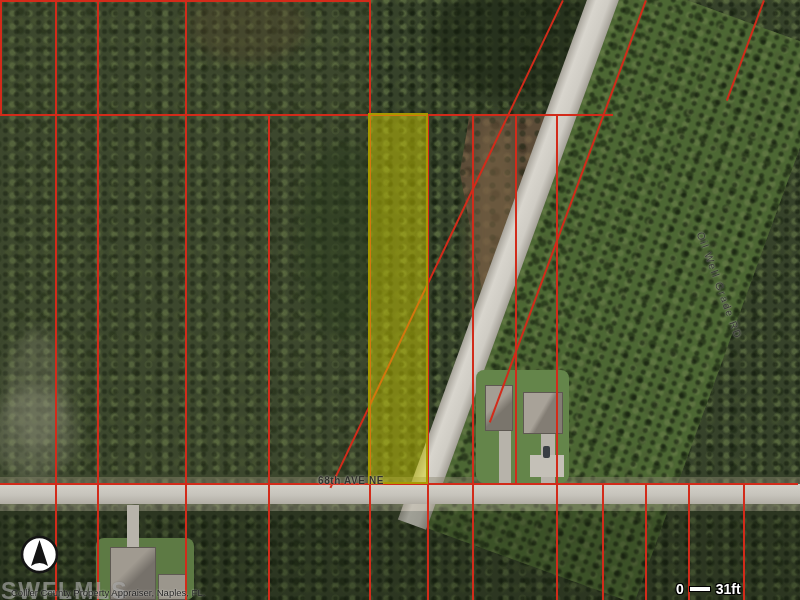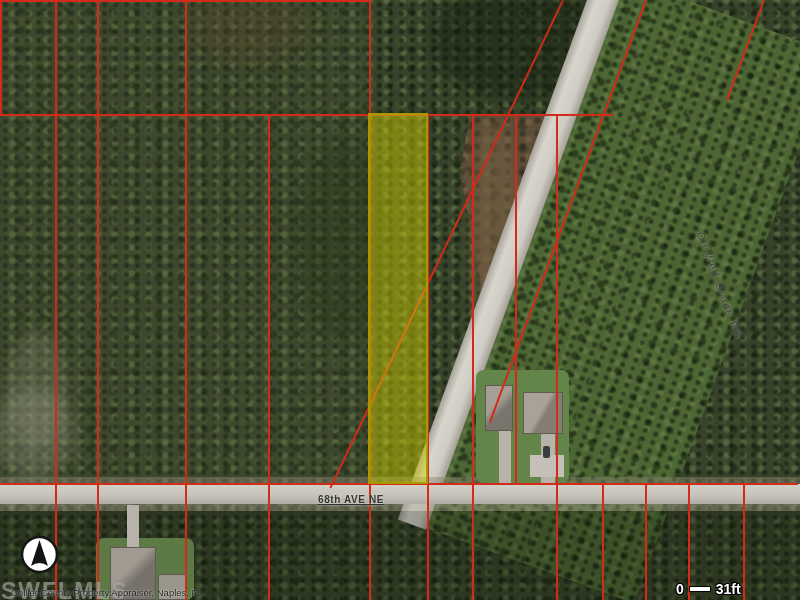--- a/index.html
+++ b/index.html
@@ -114,21 +114,21 @@
   <div class="red" style="left:688px;top:483px;width:1.5px;height:117px;"></div>
   <div class="red" style="left:743px;top:483px;width:1.5px;height:117px;"></div>
   <div class="red" style="left:0;top:114px;width:613px;height:1.5px;"></div>
   <div class="red" style="left:0;top:483px;width:798px;height:1.8px;"></div>
   <div class="red" style="left:562px;top:0;width:1.6px;height:540px;transform:rotate(25.5deg);transform-origin:top left;"></div>
   <div class="red" style="left:645px;top:0;width:1.6px;height:450px;transform:rotate(20.3deg);transform-origin:top left;"></div>
   <div class="red" style="left:763px;top:0;width:1.6px;height:107px;transform:rotate(20.3deg);transform-origin:top left;"></div>
 
   <div id="highlight-parcel"></div>
 
-  <div class="roadlabel" id="avenue-label" style="left:318px;top:494px;text-decoration:underline;">68th AVE NE</div>
+  <div class="roadlabel" id="avenue-label" style="left:318px;top:475px;">68th AVE NE</div>
   <div class="roadlabel" id="grade-road-label" style="left:706px;top:230px;font-size:10.5px;">Oil Well Grade RD</div>
 
   <div id="compass">
     <svg width="39" height="39" viewBox="0 0 39 39">
       <circle cx="19.5" cy="19.5" r="17.5" fill="#ffffff" stroke="#141414" stroke-width="2.6"></circle>
       <path d="M19.5 5 L28 31 Q19.5 25 11 31 Z" fill="#141414"></path>
     </svg>
   </div>
 
   <div id="scalebar">

